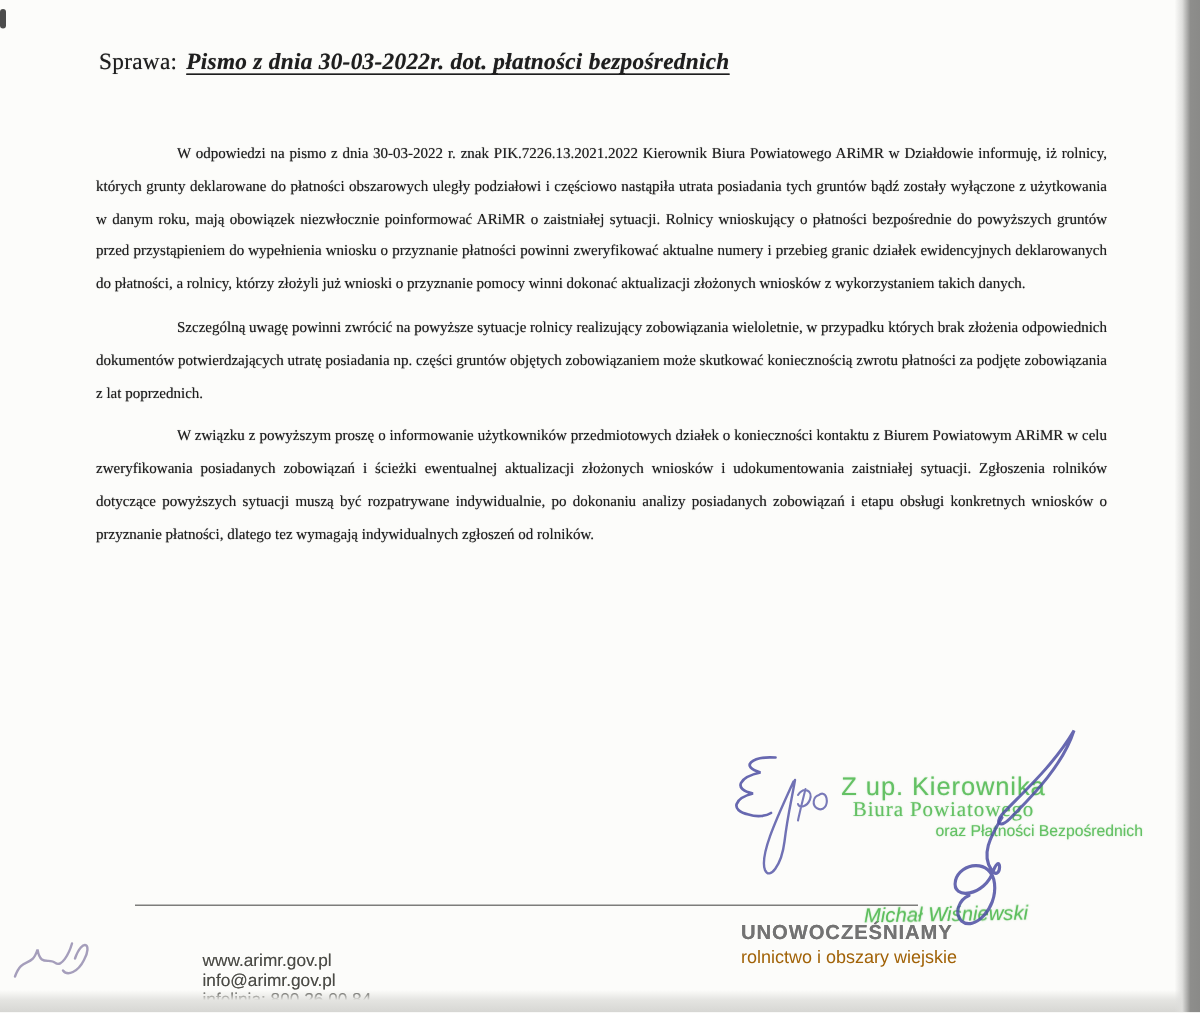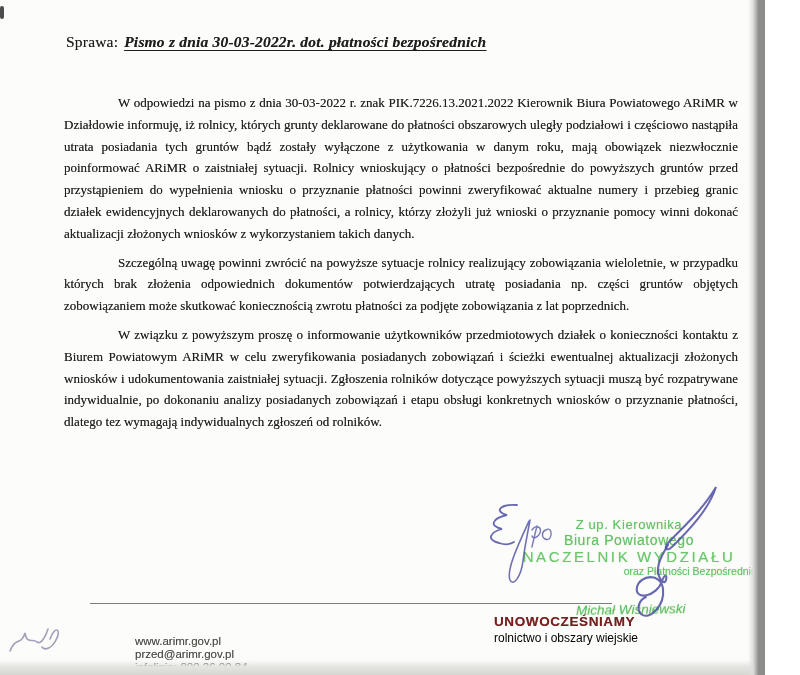--- a/index.html
+++ b/index.html
@@ -1,50 +1,49 @@
 <!DOCTYPE html>
 <html lang="pl"><head>
 <meta charset="utf-8">
 <title>Scanned letter</title>
 <style>
   html,body{margin:0;padding:0;background:#ffffff;}
   .page{
-    position:relative;width:728px;height:675px;overflow:hidden;
+    position:relative;width:800px;height:675px;overflow:hidden;
     background:#fcfcfa;
     font-family:"Liberation Serif","DejaVu Serif",serif;
     color:#1e1e1e;
-    padding-left:37px;
   }
   
   .subject{
     position:absolute;left:66px;top:33px;
     font-size:15.5px;letter-spacing:.2px;white-space:nowrap;
     text-shadow:0 0 .5px rgba(20,20,20,.6);
   }
   .subject .value{
     font-style:italic;font-weight:bold;margin-left:6px;
     text-decoration:underline;text-underline-offset:3px;text-decoration-thickness:1.2px;
   }
   
   .body-text{
     position:absolute;left:64px;top:92px;width:674px;
-    font-size:13px;line-height:21.8px;text-align:justify;
+    font-size:10px;line-height:21.8px;text-align:justify;
     text-shadow:0 0 .55px rgba(25,25,25,.6);
   }
   .body-text p{margin:0 0 7px 0;text-indent:54px;}
   
   .stamp{
     position:absolute;left:496px;top:516px;width:266px;
     text-align:center;color:#64c164;
     font-family:"Liberation Sans","DejaVu Sans",sans-serif;
     filter:blur(.35px);
     text-shadow:0 0 1px rgba(100,193,100,.55);
   }
-  .stamp .l0{font-size:13px;line-height:17px;letter-spacing:.6px;}
-  .stamp .l1{font-size:14px;line-height:15px;letter-spacing:.6px;}
+  .stamp .l0{font-size:17px;line-height:17px;letter-spacing:.6px;}
+  .stamp .l1{font-size:14px;line-height:15px;letter-spacing:.6px;font-family:Liberation Serif, serif;}
   .stamp .l2{font-size:15px;line-height:17px;letter-spacing:2.6px;color:#6cc76c;}
   .stamp .l3{font-size:10.5px;line-height:12px;}
   .stamp .l4{font-size:10.5px;line-height:12px;text-align:right;}
   .signer-name{
     position:absolute;left:576px;top:602px;
     font-family:"Liberation Sans","DejaVu Sans",sans-serif;
     font-style:italic;font-size:13.5px;color:#5abd5a;
     filter:blur(.3px);transform:rotate(-1deg);
     text-shadow:0 0 1px rgba(90,189,90,.5);z-index:4;
   }
@@ -54,24 +53,24 @@
     position:absolute;left:135px;top:635px;
     font-family:"Liberation Sans","DejaVu Sans",sans-serif;
     font-size:11.5px;line-height:13.2px;color:#4b4b46;
     text-shadow:0 0 .4px rgba(70,70,65,.5);
   }
   .footer-right{
     position:absolute;left:494px;top:614px;
     font-family:"Liberation Sans","DejaVu Sans",sans-serif;color:#3a3a36;
   }
   .footer-right .slogan-title{
-    font-size:13.5px;font-weight:bold;letter-spacing:.6px;color:#7f1d1d;
+    font-size:13.5px;font-weight:bold;letter-spacing:.6px;color:#737373;
     text-shadow:0 0 .4px rgba(45,45,42,.6);
   }
-  .footer-right .slogan-sub{font-size:12px;margin-top:2px;color:#000000;}
+  .footer-right .slogan-sub{font-size:12px;margin-top:2px;color:#a16207;}
   
   .ink{position:absolute;left:0;top:0;z-index:5;pointer-events:none;}
   .edge-right{
     position:absolute;top:0;right:0;width:17px;height:675px;z-index:6;
     background:linear-gradient(to right, rgba(0,0,0,0) 0%, #dededc 30%, #8e8e8c 62%, #8a8a88 100%);
   }
   .edge-bottom{
     position:absolute;left:0;bottom:0;width:789px;height:15px;z-index:2;
     background:linear-gradient(to bottom, rgba(0,0,0,0) 0%, #e4e4e1 45%, #d6d6d3 100%);
   }
@@ -88,29 +87,28 @@
 
   <div class="body-text">
     <p>W odpowiedzi na pismo z dnia 30-03-2022 r. znak PIK.7226.13.2021.2022 Kierownik Biura Powiatowego ARiMR w Działdowie informuję, iż rolnicy, których grunty deklarowane do płatności obszarowych uległy podziałowi i częściowo nastąpiła utrata posiadania tych gruntów bądź zostały wyłączone z użytkowania w danym roku, mają obowiązek niezwłocznie poinformować ARiMR o zaistniałej sytuacji. Rolnicy wnioskujący o płatności bezpośrednie do powyższych gruntów przed przystąpieniem do wypełnienia wniosku o przyznanie płatności powinni zweryfikować aktualne numery i przebieg granic działek ewidencyjnych deklarowanych do płatności, a rolnicy, którzy złożyli już wnioski o przyznanie pomocy winni dokonać aktualizacji złożonych wniosków z wykorzystaniem takich danych.</p>
     <p>Szczególną uwagę powinni zwrócić na powyższe sytuacje rolnicy realizujący zobowiązania wieloletnie, w przypadku których brak złożenia odpowiednich dokumentów potwierdzających utratę posiadania np. części gruntów objętych zobowiązaniem może skutkować koniecznością zwrotu płatności za podjęte zobowiązania z lat poprzednich.</p>
     <p>W związku z powyższym proszę o informowanie użytkowników przedmiotowych działek o konieczności kontaktu z Biurem Powiatowym ARiMR w celu zweryfikowania posiadanych zobowiązań i ścieżki ewentualnej aktualizacji złożonych wniosków i udokumentowania zaistniałej sytuacji. Zgłoszenia rolników dotyczące powyższych sytuacji muszą być rozpatrywane indywidualnie, po dokonaniu analizy posiadanych zobowiązań i etapu obsługi konkretnych wniosków o przyznanie płatności, dlatego tez wymagają indywidualnych zgłoszeń od rolników.</p>
   </div>
 
   <div class="stamp">
     <div class="l0">Z up. Kierownika</div>
     <div class="l1">Biura Powiatowego</div>
-    <div class="l2">NACZELNIK WYDZIAŁU</div>
     <div class="l4">oraz Płatności Bezpośrednich</div>
   </div>
   <div class="signer-name">Michał Wiśniewski</div>
 
   <div class="footer-line"></div>
   <div class="footer-left">
     <div>www.arimr.gov.pl</div>
-    <div>przed@arimr.gov.pl</div>
+    <div>info@arimr.gov.pl</div>
     <div>infolinia: 800 26 00 84</div>
   </div>
   <div class="footer-right">
     <div class="slogan-title">UNOWOCZEŚNIAMY</div>
     <div class="slogan-sub">rolnictwo i obszary wiejskie</div>
   </div>
 
   <svg class="ink" width="800" height="675" viewBox="0 0 800 675">
 
     <path d="M517,505 C501,504 493,511 507,515 C493,518 488,526 502,529 C490,532 486,540 499,543 C505,545 511,544 514,542" fill="none" stroke="#4c4ea2" stroke-width="1.8" stroke-linecap="round" opacity=".85"></path>

